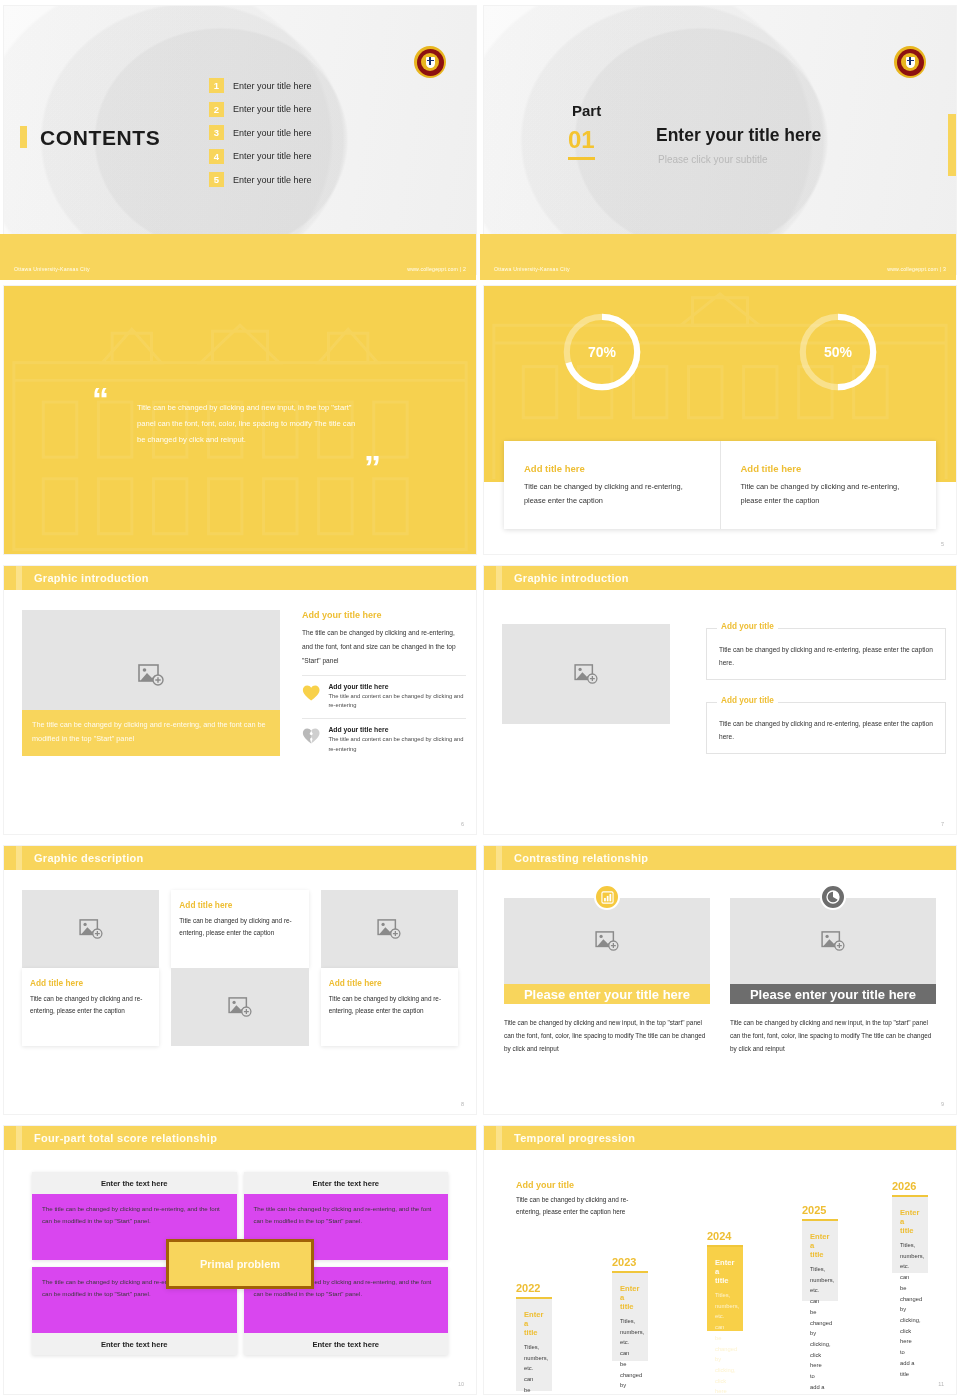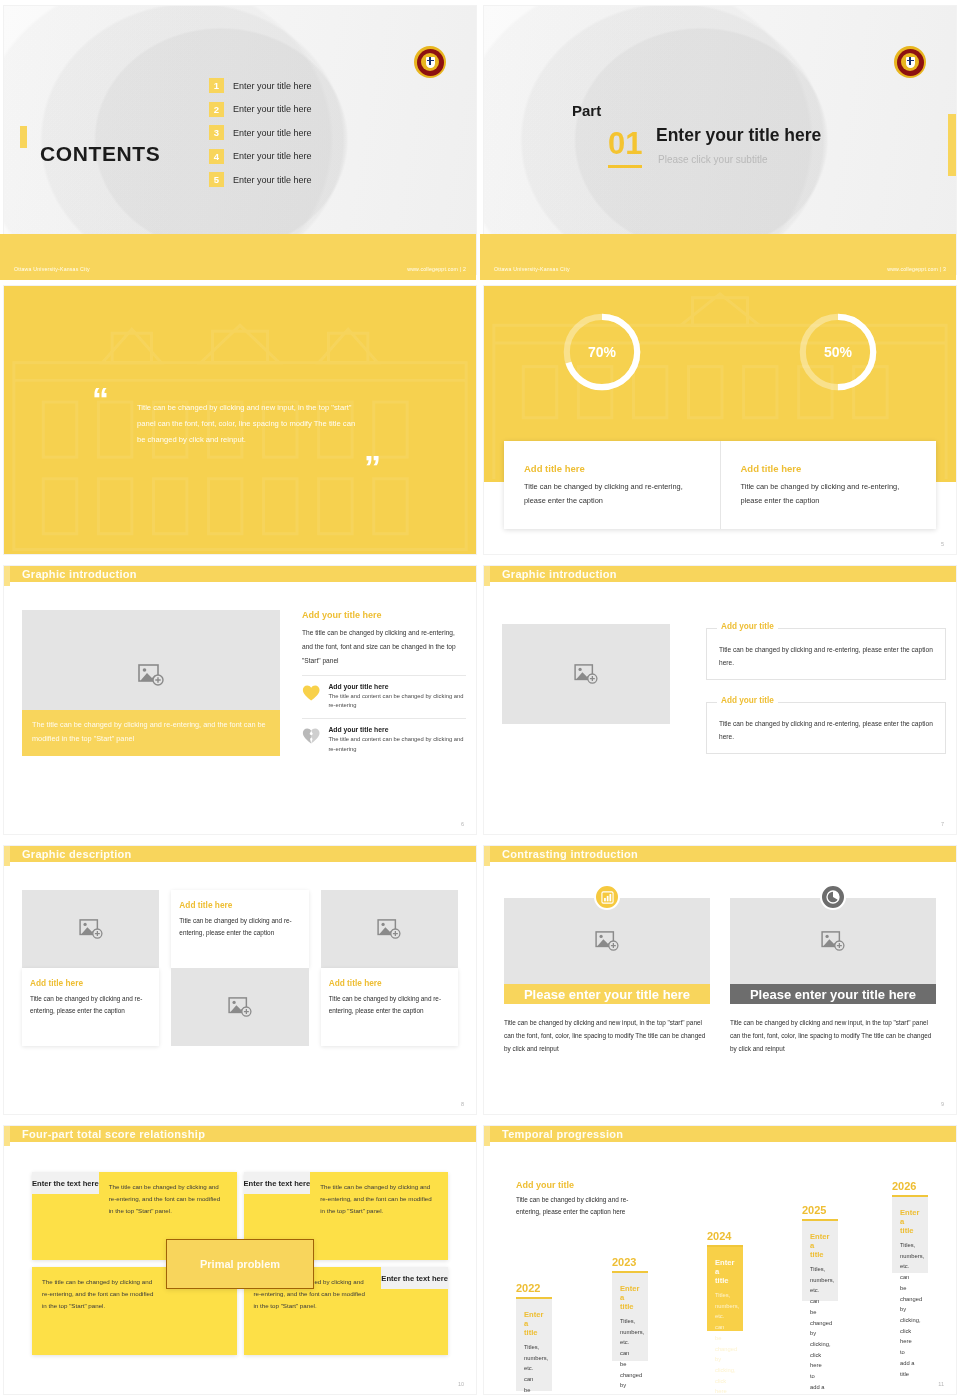--- a/index.html
+++ b/index.html
@@ -75,45 +75,44 @@
   }
   .seal .shield::before{
     content:""; position:absolute; left:3.6px; top:0.8px;
     width:1.6px; height:8px; background:#14306b;
   }
   .seal .shield::after{
     content:""; position:absolute; left:1px; top:3px;
     width:7px; height:1.6px; background:#14306b;
   }
   .contents-title{
-    position:absolute; left:36px; top:136px;
+    position:absolute; left:36px; top:120px;
     font-size:21px; font-weight:bold; color:#1b1b1b; letter-spacing:.6px;
   }
   .contents-tick{
     position:absolute; left:16px; top:120px;
     width:7px; height:22px; background:#F8D55C;
   }
   .toc{ position:absolute; left:205px; top:72px; }
   .toc-row{ display:flex; align-items:center; margin-bottom:8.5px; }
   .toc-num{
     width:15px;height:15px;background:#F8D55C;color:#fff;
     font-size:9.5px; font-weight:bold;
     display:flex;align-items:center;justify-content:center;
     margin-right:9px;
   }
   .toc-txt{ font-size:9px; color:#2a2a2a; }
 
   
   .part-word{ position:absolute; left:88px; top:96px; font-size:15px; font-weight:bold; color:#1b1b1b;}
   .part-num{
     position:absolute; left:84px; top:120px;
-    font-size:31px; font-weight:bold; color:#F4C431;
+    font-size:24px; font-weight:bold; color:#F4C431;
     padding-bottom:3px;
     border-bottom:3px solid #F4C431;
-    margin-left:40px;
   }
   .part-title{ position:absolute; left:172px; top:119px; font-size:17.5px; font-weight:bold; color:#1b1b1b;}
   .part-sub{ position:absolute; left:174px; top:148px; font-size:10px; color:#b9b9b9;}
   .right-tab{
     position:absolute; right:0; top:108px; width:8px; height:62px; background:#F8D55C;
   }
 
   
   .quote-slide .inner{ background:#F6D14F; }
   .bldg{ position:absolute; inset:0; opacity:.07; }
@@ -141,22 +140,22 @@
     display:flex;
   }
   .card2{ flex:1; padding:22px 20px 0 20px; }
   .card2+.card2{ border-left:1px solid #e6e6e6; }
   .card2 h4{ font-size:9.5px; color:#EEBE33; font-weight:bold; margin-bottom:6px;}
   .card2 p{ font-size:7.4px; color:#333; line-height:1.85; }
   .pgnum{ position:absolute; right:12px; bottom:7px; font-size:5.5px; color:#b5b5b5; }
 
   
   .hdr{
-    position:absolute; left:0; top:0; right:0; height:16px;
-    background:#F8D55C; display:flex; align-items:center;
+    position:absolute; left:0; top:0; right:0; height:24px;
+    background:#F8D55C; display:flex; align-items:center;padding-left:12px;
   }
   .hdr .tick{ width:6px; height:24px; background:#FBE28A; }
   .hdr h3{ font-size:11px; color:#fffdf2; font-weight:bold; margin-left:12px; letter-spacing:.3px;}
 
   .ph{
     background:#e4e4e4; display:flex; align-items:center; justify-content:center;
   }
   .ph svg{ display:block; }
 
   
@@ -208,32 +207,32 @@
   .s9img{ height:86px; margin-top:0; }
   .s9bar{ height:20px; display:flex; align-items:center; justify-content:center;
           font-size:13px; font-weight:bold; color:#fff; }
   .s9bar.y{ background:#F8D55C; }
   .s9bar.g{ background:#6d6d6d; }
   .s9p{ font-size:6.4px; color:#2e2e2e; line-height:2.05; margin-top:12px;}
 
   
   .s10{ position:absolute; left:28px; top:46px; right:28px; }
   .s10row{ display:flex; gap:7px; }
-  .quad{ flex:1; background:#fde047; box-shadow:0 1px 4px rgba(0,0,0,.12); height:88px;
-         display:flex; flex-direction:row; }
+  .quad{ flex:1; background:#d946ef; box-shadow:0 1px 4px rgba(0,0,0,.12); height:88px;
+         display:flex; flex-direction:column; }
   .quad .hd{ background:#f1f1f1; height:22px; display:flex;align-items:center;justify-content:center;
              font-size:7.6px; font-weight:bold; color:#1e1e1e; }
   .quad .bd{ flex:1; padding:9px 10px; font-size:6.2px; color:#3a3a3a; line-height:1.9;}
   .center-box{
     position:absolute; left:50%; top:50%; transform:translate(-50%,-50%);
     width:148px; height:50px; background:#F8D55C;
     display:flex; align-items:center; justify-content:center;
     color:#fffbf0; font-size:11px; font-weight:bold;
     box-shadow:0 1px 5px rgba(0,0,0,.12);
-    border:1px solid #a16207;
+    border:3px solid #a16207;
   }
 
   
   .s11{ position:absolute; left:20px; top:40px; right:16px; height:228px; }
   .tl-intro{ position:absolute; left:12px; top:14px; width:118px; }
   .tl-intro h4{ font-size:9px; color:#EEBE33; font-weight:bold; margin-bottom:4px;}
   .tl-intro p{ font-size:6.4px; color:#2d2d2d; line-height:1.95;}
   .tlitem{ position:absolute; width:36px; }
   .tlyear{ font-size:11px; font-weight:bold; color:#EEBE33; margin-bottom:3px;}
   .tlcard{ padding:11px 12px 10px 8px; }
@@ -543,21 +542,21 @@
         </div>
       </div>
       <div class="pgnum">8</div>
     </div>
   </div>
 
   <div class="slide">
     <div class="inner">
       <div class="hdr">
         <div class="tick"></div>
-        <h3>Contrasting introduction</h3>
+        <h3>Contrasting relationship</h3>
       </div>
 
       <div class="s9">
         <div class="s9col">
           <div class="s9ico y">
             <svg width="13" height="13" viewBox="0 0 14 14">
               <rect x="1" y="1" width="12" height="12" rx="1.5" fill="none" stroke="#fff" stroke-width="1.2"></rect>
               <rect x="3.3" y="7.5" width="1.9" height="3.6" fill="#fff"></rect>
               <rect x="6.2" y="5.3" width="1.9" height="5.8" fill="#fff"></rect>
               <rect x="9.1" y="3.2" width="1.9" height="7.9" fill="#fff"></rect>

